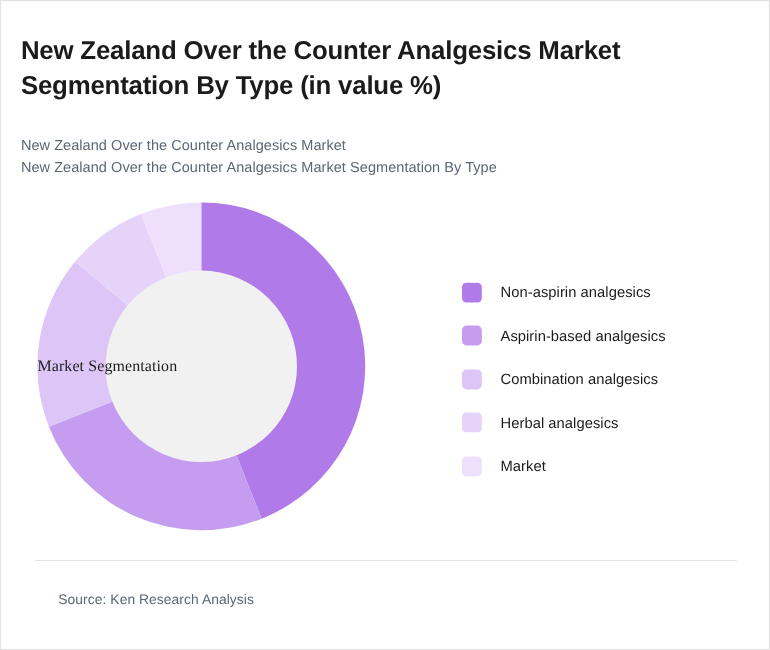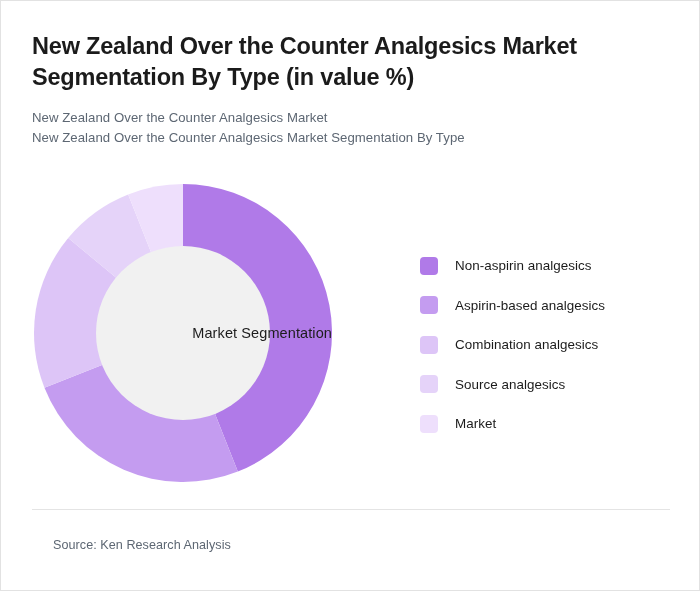--- a/index.html
+++ b/index.html
@@ -14,34 +14,34 @@
     position: relative;
     width: 700px;
     height: 591px;
     background: #ffffff;
     border: 1px solid #e2e2e2;
     box-sizing: border-box;
     overflow: hidden;
   }
   .header {
     position: absolute;
-    left: 31px;
+    left: 18px;
     top: 30px;
     width: 620px;
   }
   .chart-title {
     font-size: 23.5px;
     font-weight: bold;
     color: #1b1b1b;
     line-height: 1.34;
     letter-spacing: -0.2px;
     margin: 0;
   }
   .subtitle-block {
-    margin-top: 14px;
+    margin-top: 28px;
   }
   .subtitle-line {
     font-size: 13.2px;
     color: #5d6773;
     line-height: 1.52;
     letter-spacing: 0.05px;
   }
 
   .chart-area {
     position: absolute;
@@ -65,22 +65,23 @@
     overflow: visible;
   }
   .donut-center-label {
     position: absolute;
     left: 0;
     top: 0;
     width: 298px;
     height: 298px;
     display: flex;
     align-items: center;
-    justify-content: flex-end;
+    justify-content: flex-start;
     pointer-events: none;
+    font-family: Liberation Serif, serif;
   }
   .donut-center-label span {
     font-size: 14.5px;
     color: #1c1c1c;
     letter-spacing: 0.1px;
   }
 
   .legend {
     position: absolute;
     left: 419px;
@@ -185,21 +186,21 @@
         <div class="legend-item">
           <span class="legend-swatch" style="background: rgb(196, 156, 240);"></span>
           <span class="legend-label">Aspirin-based analgesics</span>
         </div>
         <div class="legend-item">
           <span class="legend-swatch" style="background: rgb(221, 197, 247);"></span>
           <span class="legend-label">Combination analgesics</span>
         </div>
         <div class="legend-item">
           <span class="legend-swatch" style="background: rgb(229, 211, 249);"></span>
-          <span class="legend-label">Source analgesics</span>
+          <span class="legend-label">Herbal analgesics</span>
         </div>
         <div class="legend-item">
           <span class="legend-swatch" style="background: rgb(238, 223, 252);"></span>
           <span class="legend-label">Market</span>
         </div>
       </div>
 
   </div>
 
   <div class="footer-divider"></div>

